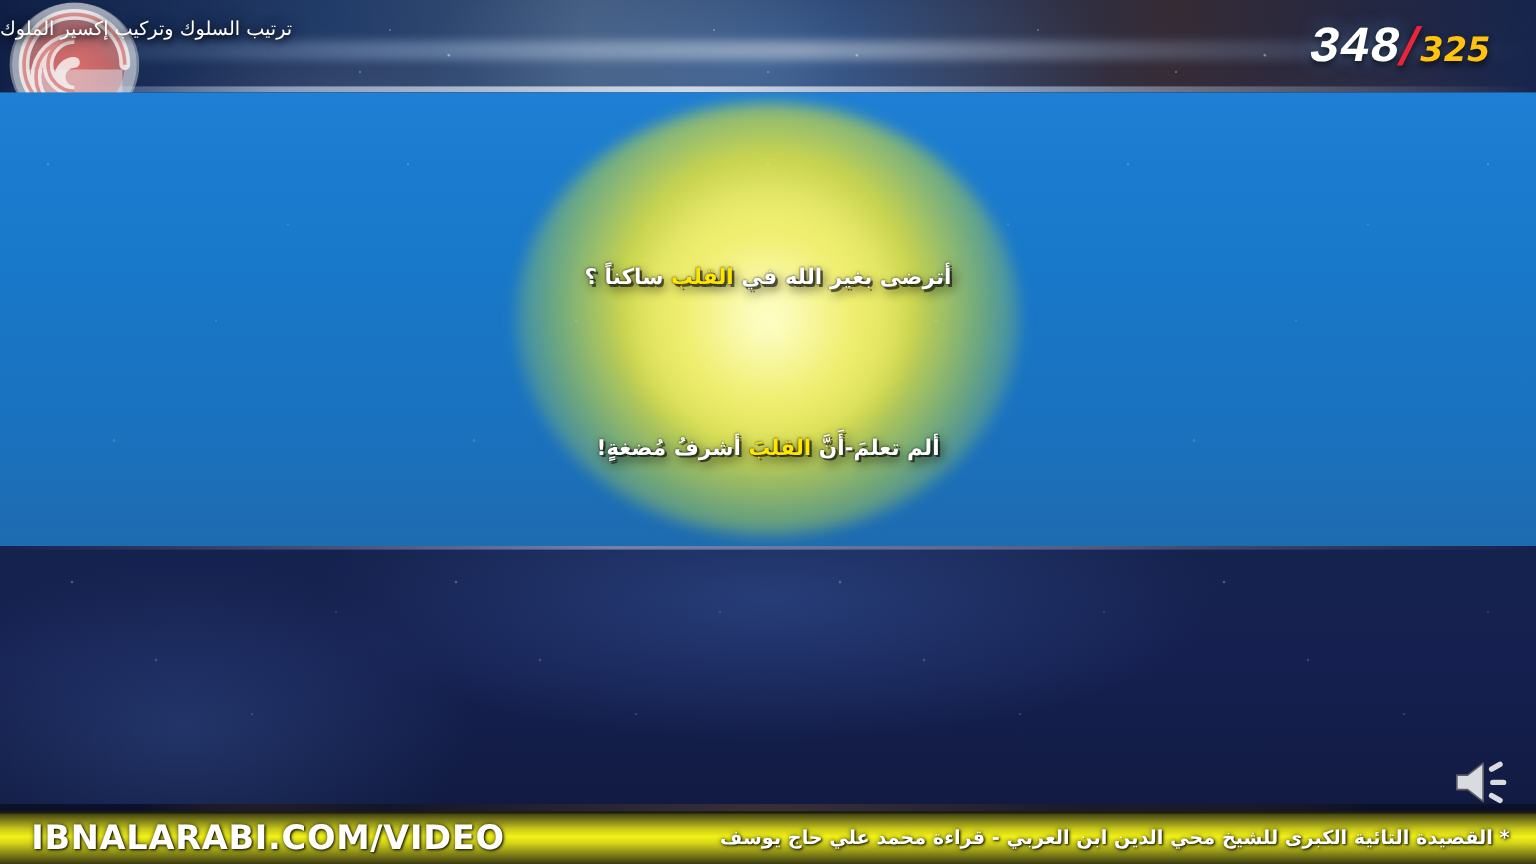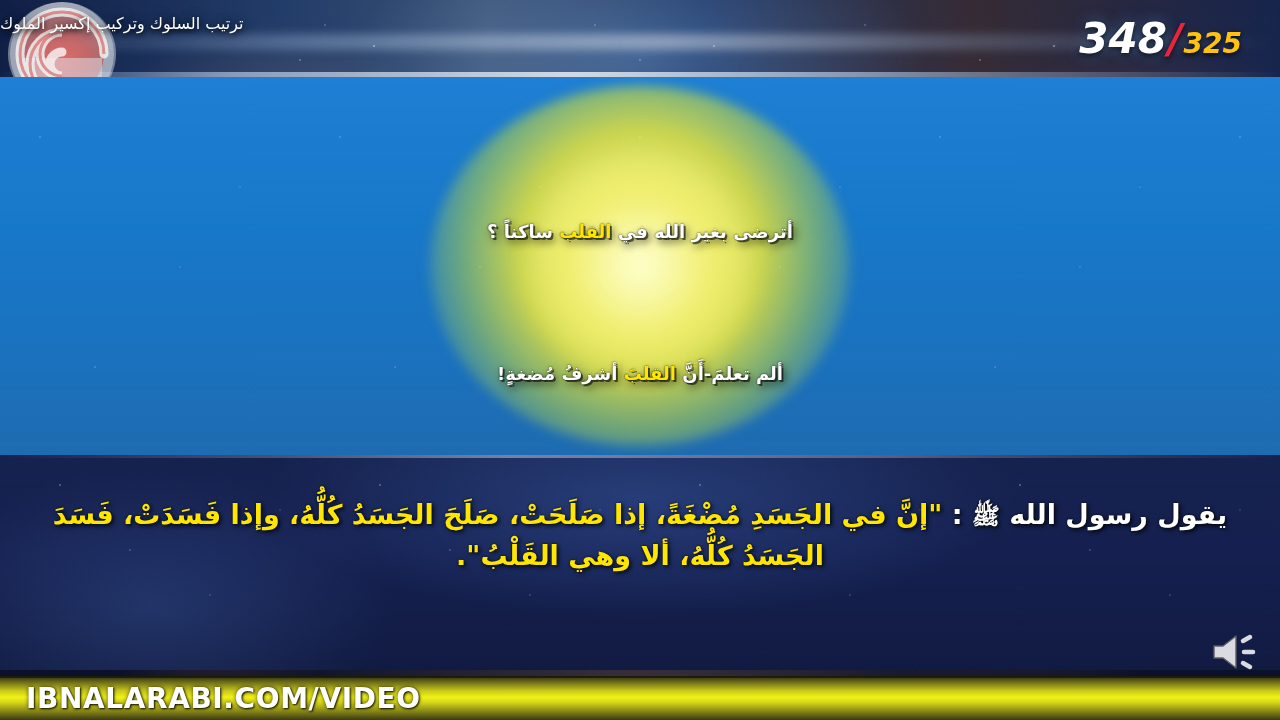--- a/index.html
+++ b/index.html
@@ -114,20 +114,21 @@
   
   .counter {
     position:absolute; right:38px; top:18px;
     display:flex; align-items:baseline;
     font-family:"DejaVu Sans", sans-serif;
     font-weight:bold; font-style:italic;
   }
   .counter .cur {
     font-size:42px; color:#ffffff; line-height:1;
     text-shadow:0 2px 6px rgba(0,0,0,.8), 0 0 14px rgba(80,140,200,.6);
+    font-family:Liberation Mono, monospace;
   }
   .counter .sep {
     font-size:40px; color:#e8253a; line-height:1; margin:0 1px;
     text-shadow:0 2px 5px rgba(0,0,0,.7);
   }
   .counter .tot {
     font-size:28px; color:#ffc20e; line-height:1;
     text-shadow:0 2px 5px rgba(0,0,0,.8);
   }
 
@@ -327,31 +328,29 @@
     </div>
 
     <div class="verse-line" id="verse-line-1" style="font-size: 18px;">
       <span>أترضى بغير الله في </span><span class="hl">القلب</span><span> ساكناً ؟</span>
     </div>
   </div>
 
   <div class="hadith-panel">
     <div class="hadith-bg"></div>
     <div class="hadith-stars"></div>
-    <div class="hadith-text">
-      <span>يقول رسول الله </span><span class="sallam">ﷺ</span><span> : </span><span class="quote">"إنَّ في الجَسَدِ مُضْغَةً، إذا صَلَحَتْ، صَلَحَ الجَسَدُ كُلُّهُ، وإذا فَسَدَتْ، فَسَدَ الجَسَدُ كُلُّهُ، ألا وهي القَلْبُ".</span>
-    </div>
   </div>
 
   <div class="speaker">
     <svg width="54" height="40" viewBox="0 0 54 40" aria-hidden="true">
       <path d="M4 14 h9 L26 4 v32 L13 26 H4 Z" fill="#d9dbe0" stroke="#5a5c64" stroke-width="1.4" stroke-linejoin="round"></path>
       <path d="M33 9 l7 -4" stroke="#d9dbe0" stroke-width="4.5" stroke-linecap="round"></path>
       <path d="M34 20 h9" stroke="#d9dbe0" stroke-width="4.5" stroke-linecap="round"></path>
       <path d="M33 31 l7 4" stroke="#d9dbe0" stroke-width="4.5" stroke-linecap="round"></path>
     </svg>
   </div>
 
   <div class="bottombar">
     <div class="site-url">IBNALARABI.COM/VIDEO</div>
+    <div class="credit">* القصيدة التائية الكبرى للشيخ محي الدين ابن العربي - قراءة محمد علي حاج يوسف</div>
   </div>
 
 </div>
 
 </body></html>

